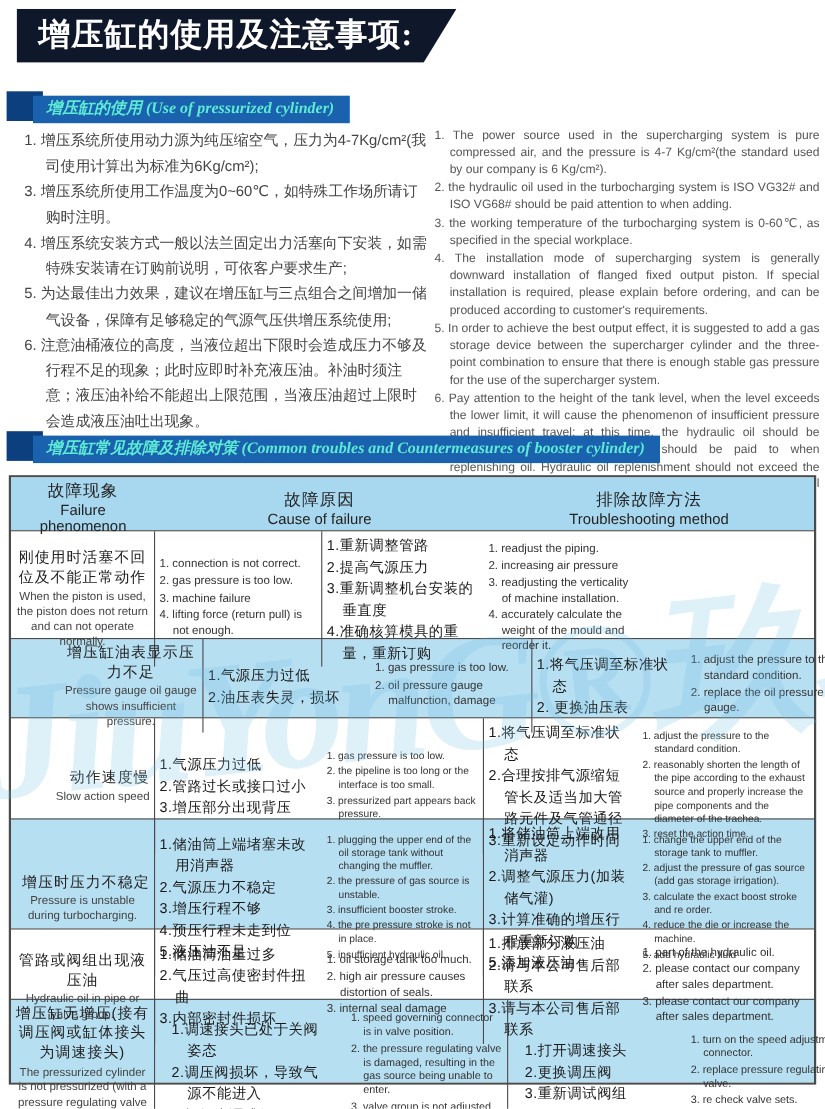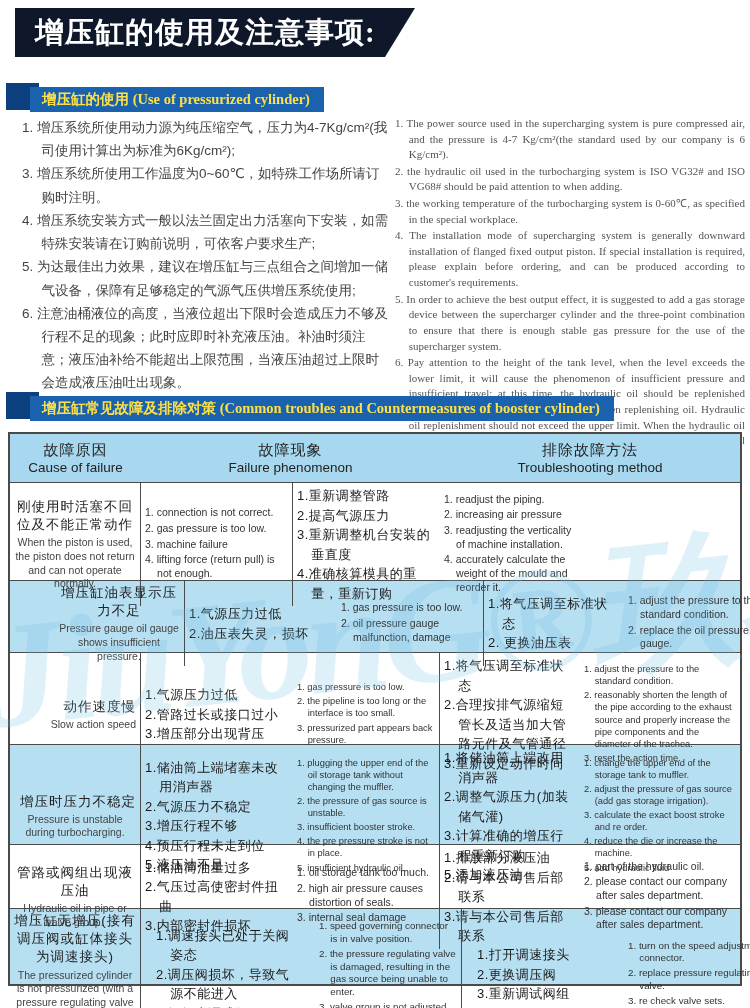--- a/index.html
+++ b/index.html
@@ -10,30 +10,30 @@
   
   .banner { position:absolute; left:15px; top:8px; width:400px; height:49px;
     background:#0f172a; color:#fff; font-family:"Liberation Serif","DejaVu Serif",serif;
     font-weight:700; font-size:29px; line-height:49px; padding-left:20px;
     letter-spacing:1px; clip-path:polygon(0 0,100% 0,calc(100% - 30px) 100%,0 100%); }
 
   
   .sec-head { position:absolute; height:27px; }
   .sec-square { position:absolute; width:33px; height:27px; background:#0c3f7d; }
   .sec-bar { position:absolute; left:30px; top:4px; height:25px; background:#1a61ae;
-    color:#fde047; font-family:"Liberation Serif","DejaVu Serif",serif; font-weight:700;
-    font-size:14.5px; line-height:25px; padding:0 14px 0 12px; white-space:nowrap; }
+    color:#5eead4; font-family:"Liberation Serif","DejaVu Serif",serif; font-weight:700;
+    font-size:14.5px; line-height:25px; padding:0 14px 0 12px; white-space:nowrap;font-style:italic; }
 
   
   .usage-zh { position:absolute; left:22px; top:116px; width:366px;
     font-size:13.5px; line-height:1.72; color:#444; }
   .usage-zh .li { padding-left:1.45em; text-indent:-1.45em; }
   .usage-en { position:absolute; left:395px; top:116px; width:350px;
     font-size:11px; line-height:1.42; color:#555; text-align:justify; }
-  .usage-en .li { padding-left:1.25em; text-indent:-1.25em; margin-bottom:1px;font-family:Liberation Serif, serif; }
+  .usage-en .li { padding-left:1.25em; text-indent:-1.25em; margin-bottom:1px; }
 
   
   .trouble-table { position:absolute; left:8px; top:432px; width:734px;
     border:2px solid #4a4a4a; background:#fff; }
   .t-row { display:grid; grid-template-columns:131px 152px 147px 140px 160px;
     border-top:1px solid #4a4a4a; }
   .t-row.t-header { grid-template-columns:131px 299px 300px; border-top:none;
     background:#a8d8ef; }
   .t-row.blue { background:#b7dff2; }
   .t-cell { display:flex; flex-direction:column; justify-content:center;
@@ -88,26 +88,26 @@
     </div>
 
   <div class="sec-head" style="left:0;top:392px;">
     <span class="sec-square" style="left:6px;top:0;"></span>
     <span class="sec-bar">增压缸常见故障及排除对策 (Common troubles and Countermeasures of booster cylinder)</span>
   </div>
 
   <div class="trouble-table">
       <div class="t-row t-header" style="height: 48px;">
         <div class="t-cell h-cell">
+          <div class="h-zh">故障现象</div>
+          <div class="h-en">Failure phenomenon</div>
+        </div>
+        <div class="t-cell h-cell">
           <div class="h-zh">故障原因</div>
           <div class="h-en">Cause of failure</div>
-        </div>
-        <div class="t-cell h-cell">
-          <div class="h-zh">故障现象</div>
-          <div class="h-en">Failure phenomenon</div>
         </div>
         <div class="t-cell h-cell">
           <div class="h-zh">排除故障方法</div>
           <div class="h-en">Troubleshooting method</div>
         </div>
       </div>
       <div class="t-row white" style="height: 98px;">
         <div class="t-cell c-phen">
           <div class="phen-zh">刚使用时活塞不回位及不能正常动作</div>
           <div class="phen-en">When the piston is used, the piston does not return and can not operate normally.</div>

